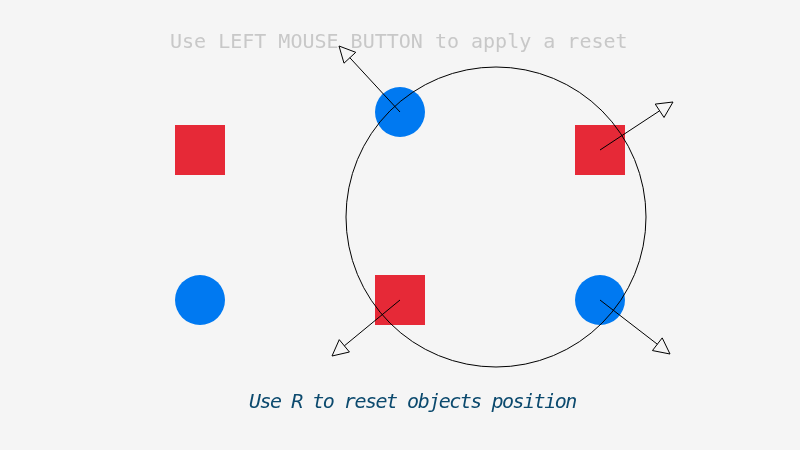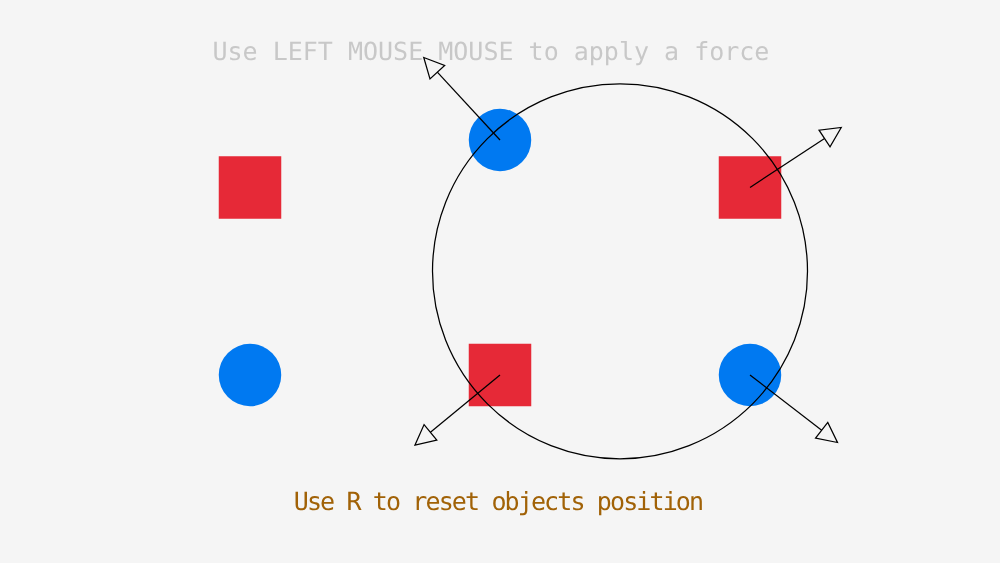--- a/index.html
+++ b/index.html
@@ -27,24 +27,25 @@
     white-space: pre;
     user-select: none;
   }
   .hint-top {
     left: 170px;
     top: 31px;
     color: #c8c8c8;
     letter-spacing: 0px;
   }
   .hint-bottom {
-    left: 235px;
+    left: 249px;
     top: 391px;
-    color: #a16207;
+    color: #0c4a6e;
     letter-spacing: -1.5px;
+    font-style: italic;
   }
 </style>
 </head>
 <body>
 
 <div class="stage">
 
   <svg class="layer-svg" width="800" height="450" viewBox="0 0 800 450">
       <rect x="175" y="125" width="50" height="50" fill="#e62937"></rect>
       <rect x="575" y="125" width="50" height="50" fill="#e62937"></rect>
@@ -56,17 +57,17 @@
       <line x1="400" y1="112" x2="349.85987374439554" y2="57.75002733000175" stroke="#000000" stroke-width="1"></line>
       <polygon points="339,46 355.73488740939644,52.32009045780397 343.98486007939465,63.17996420219953" fill="none" stroke="#000000" stroke-width="1"></polygon>
       <line x1="600" y1="150" x2="659.6311142578313" y2="110.79050021402873" stroke="#000000" stroke-width="1"></line>
       <polygon points="673,102 664.0263643648457,117.47494308511307 655.235864150817,104.10605734294438" fill="none" stroke="#000000" stroke-width="1"></polygon>
       <line x1="400" y1="300" x2="344.3508837698728" y2="345.8286839542224" stroke="#000000" stroke-width="1"></line>
       <polygon points="332,356 339.26522574698396,339.653242069286 349.4365417927616,352.0041258391588" fill="none" stroke="#000000" stroke-width="1"></polygon>
       <line x1="600" y1="300" x2="657.3314839109845" y2="344.22714473133084" stroke="#000000" stroke-width="1"></line>
       <polygon points="670,354 652.4450562766499,350.5614027758386 662.2179115453191,337.8928866868231" fill="none" stroke="#000000" stroke-width="1"></polygon>
     </svg>
 
-  <div class="hint hint-top">Use LEFT MOUSE MOUSE to apply a force</div>
+  <div class="hint hint-top">Use LEFT MOUSE BUTTON to apply a reset</div>
 
   <div class="hint hint-bottom">Use R to reset objects position</div>
 
 </div>
 
 </body></html>

